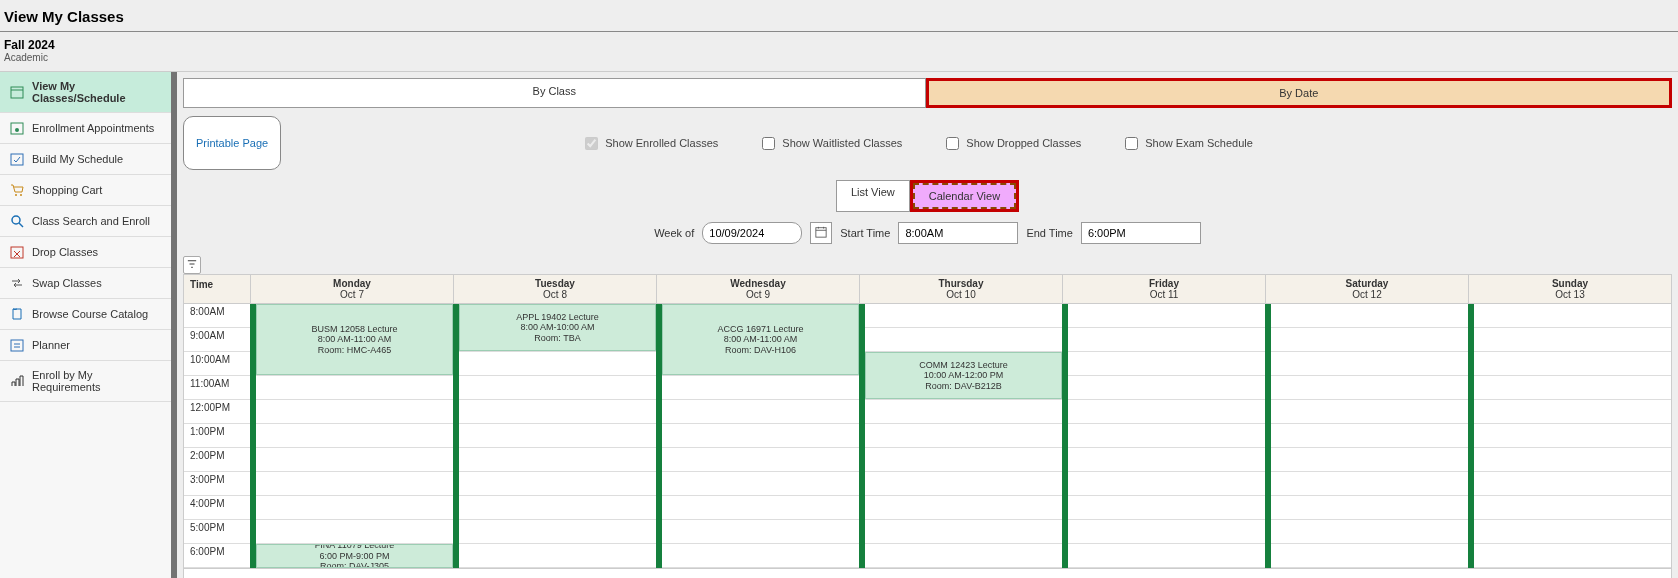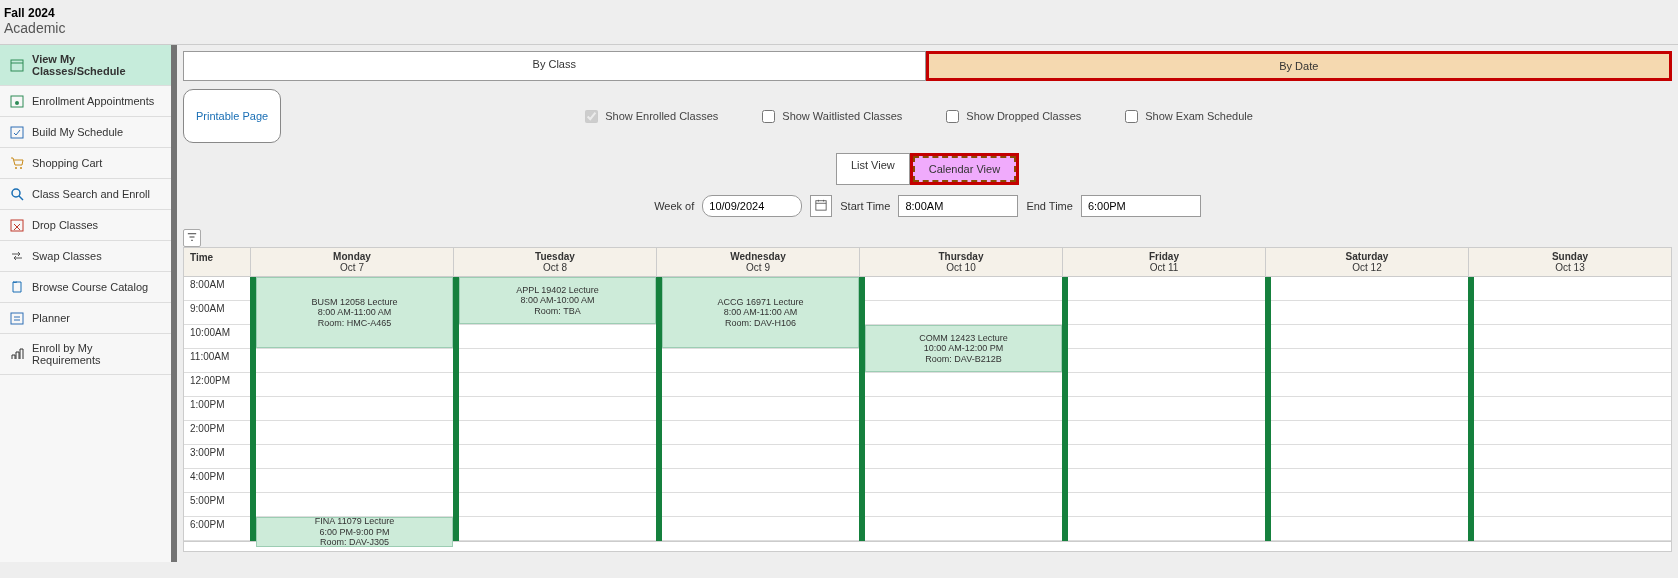--- a/index.html
+++ b/index.html
@@ -27,21 +27,21 @@
   .subhead {
     padding: 6px 4px 8px 4px;
     border-bottom: 1px solid #ccc;
   }
   .subhead .term {
     font-size: 12px;
     font-weight: bold;
     color: #000;
   }
   .subhead .career {
-    font-size: 14px;
+    font-size: 10px;
     color: #555;
   }
   .main {
     display: flex;
   }
   .sidebar {
     width: 177px;
     flex-shrink: 0;
     background: #f7f7f7;
     border-right: 6px solid #737373;
@@ -254,20 +254,23 @@
     border: 1px solid #ccc;
     border-top: none;
     background: #fff;
   }
 </style>
 </head>
 <body>
 
 <div class="page">
 
+  <div class="header">
+    <h1>View My Classes</h1>
+  </div>
 
   <div class="subhead">
     <div class="term">Fall 2024</div>
     <div class="career">Academic</div>
   </div>
 
   <div class="main">
     <div class="sidebar" id="sidebar">
         <div class="sidebar-item active">
           <span class="sidebar-icon" style="color: rgb(46, 139, 87);">
@@ -488,21 +491,21 @@
                 <div class="slot"></div>
                 <div class="slot"></div>
                 <div class="slot"></div>
                 <div class="slot"></div>
                 <div class="slot"></div>
                 <div class="event" style="top: 0px; height: 71px;">
                   <div>BUSM 12058 Lecture</div>
                   <div>8:00 AM-11:00 AM</div>
                   <div>Room: HMC-A465</div>
                 </div>
-                <div class="event" style="top: 240px; height: 30px;">
+                <div class="event" style="top: 240px; height: 24px;">
                   <div>FINA 11079 Lecture</div>
                   <div>6:00 PM-9:00 PM</div>
                   <div>Room: DAV-J305</div>
                 </div>
               </div>
               <div class="day-col">
                 <div class="slot"></div>
                 <div class="slot"></div>
                 <div class="slot"></div>
                 <div class="slot"></div>

